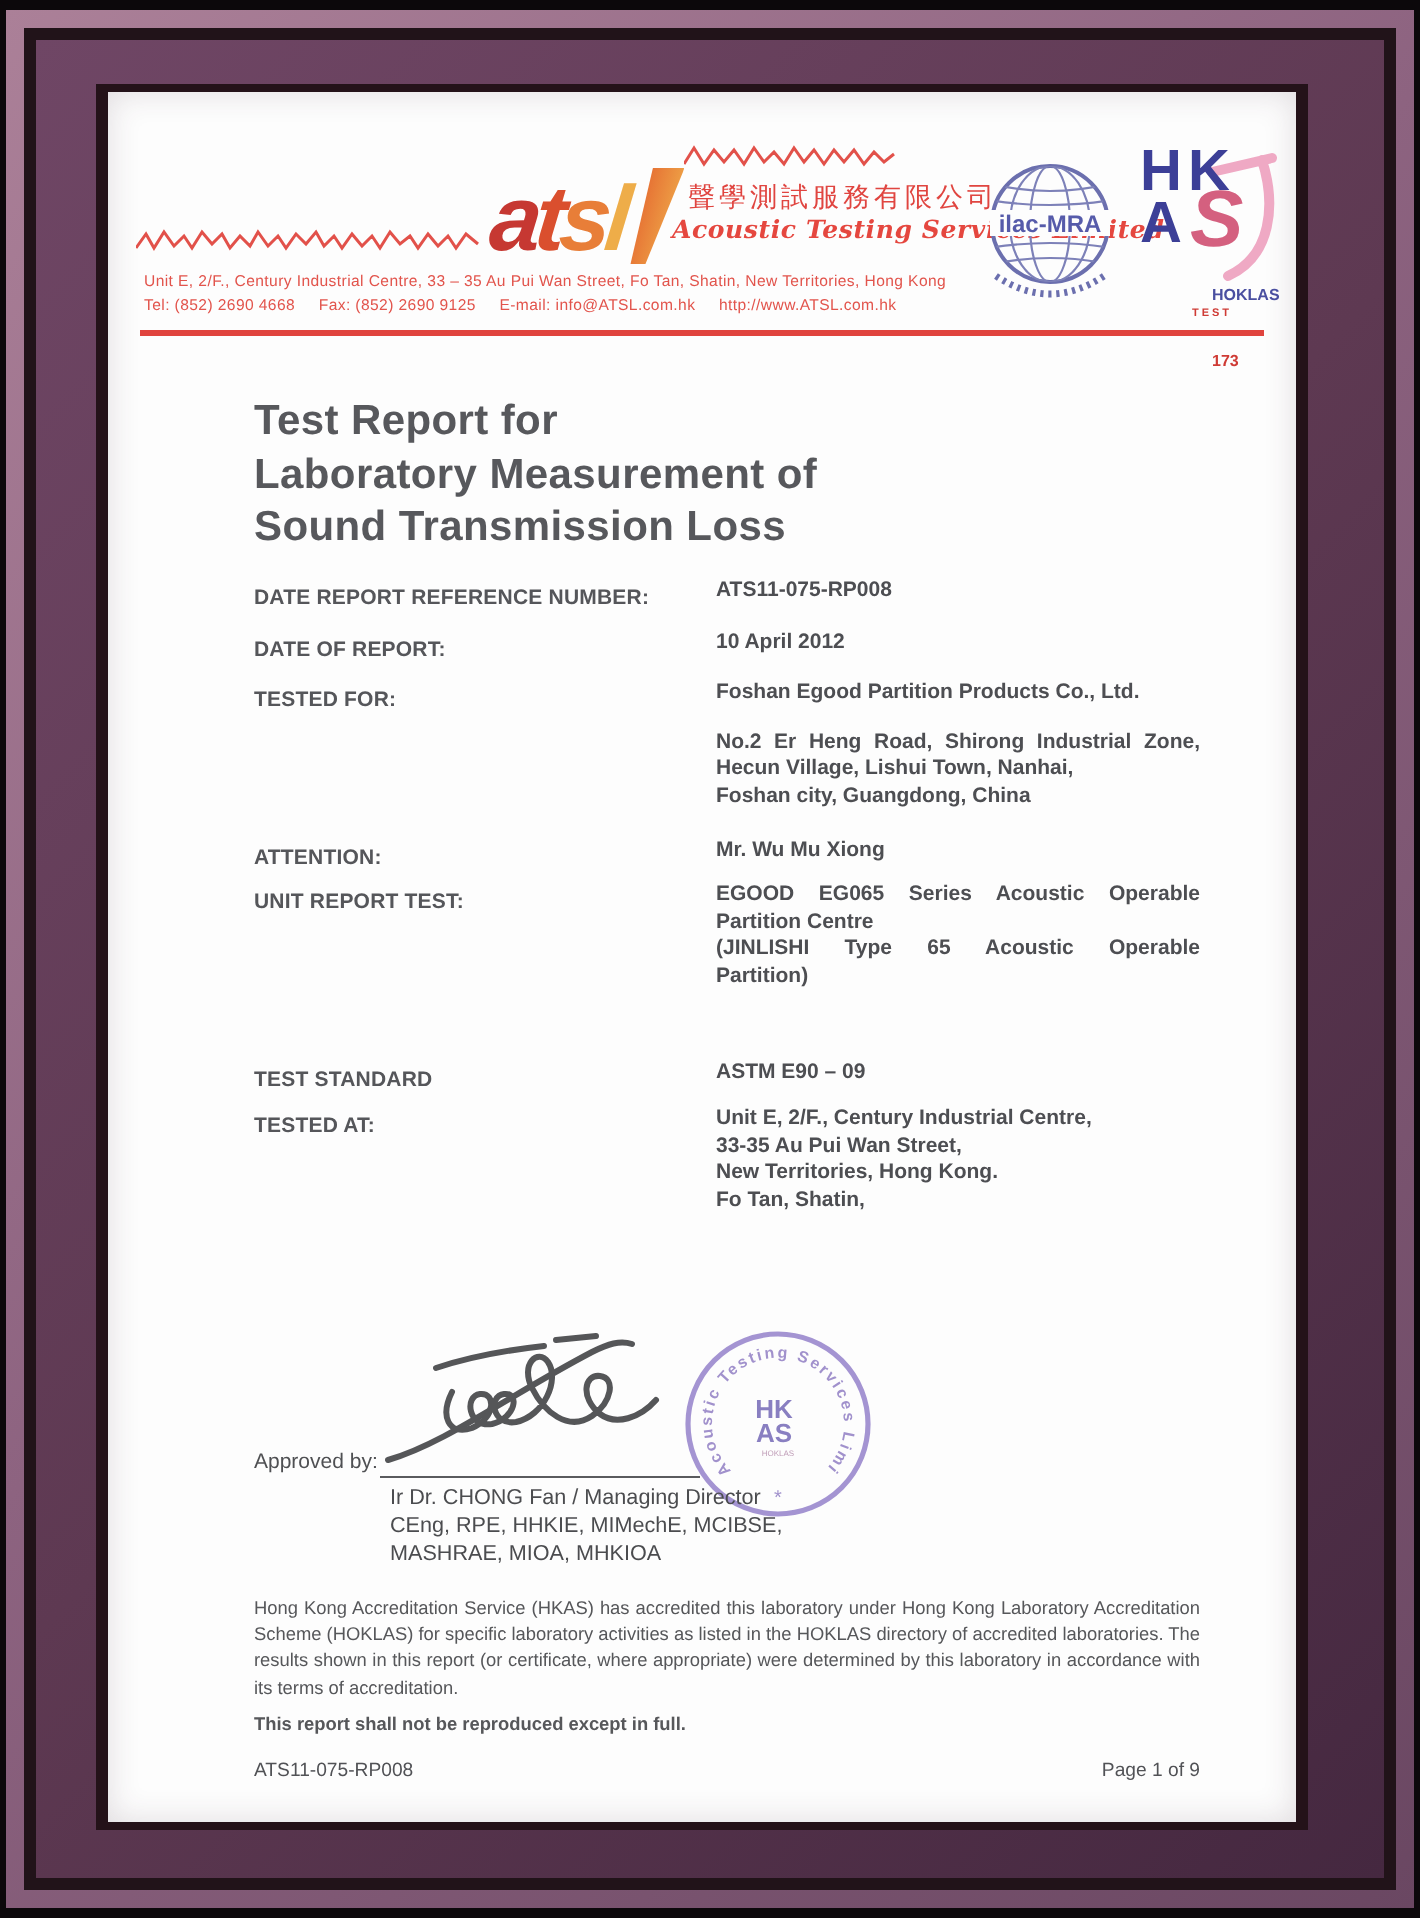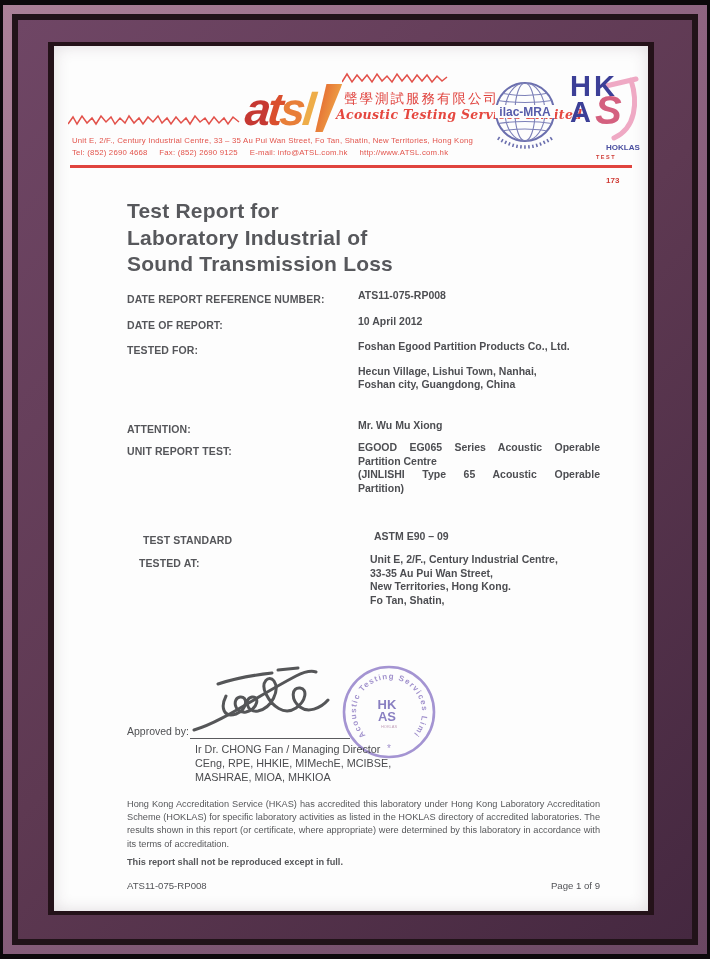--- a/index.html
+++ b/index.html
@@ -51,21 +51,21 @@
   .title{position:absolute;left:73px;top:152px;font-size:21px;font-weight:bold;
          color:#57585c;line-height:26.5px;letter-spacing:.2px;}
   .row{position:absolute;left:73px;width:473px;color:#55565a;}
   .lbl{font-size:10.5px;font-weight:bold;letter-spacing:.1px;}
   .val{position:absolute;left:231px;top:0;width:242px;font-size:10.5px;font-weight:bold;
        color:#4d4e52;line-height:13.5px;}
   .nline{display:block;}
   .jline{display:block;text-align:justify;text-align-last:justify;}
   .addrblk{margin-top:11px;}
   .r0{top:243px;} .r1{top:269px;} .r2{top:294px;} .r3{top:373px;}
-  .r4{top:395px;} .r5{top:484px;margin-left:16px;} .r6{top:507px;margin-left:12px;}
+  .r4{top:395px;} .r5{top:484px;} .r6{top:507px;}
   
   .approved{position:absolute;left:73px;top:679px;font-size:10.5px;color:#4f5053;}
   .sig{position:absolute;left:138px;top:620px;width:152px;height:72px;}
   .sigline{position:absolute;left:136px;top:692px;width:160px;border-top:1.6px solid #5a5b5e;}
   .appname{position:absolute;left:141px;top:697px;font-size:10.8px;color:#4b4c4f;line-height:13.8px;}
   .stamp{position:absolute;left:287px;top:618px;width:96px;height:96px;opacity:.82;}
   
   .accred{position:absolute;left:73px;top:752px;width:473px;font-size:9.2px;line-height:13.2px;
           color:#56575a;text-align:justify;}
   .noterep{position:absolute;left:73px;top:811px;font-size:9.2px;color:#56575a;font-weight:bold;}
@@ -135,41 +135,42 @@
           <span>HOKLAS</span> 
           <span class="c173">173</span>
         </div>
       <div class="htest">TEST</div>
     </div>
 
     <div class="rule"></div>
 
     <div class="title">
       <div>Test Report for</div>
-      <div>Laboratory Industrial of</div>
+      <div>Laboratory Measurement of</div>
       <div>Sound Transmission Loss</div>
     </div>
 
     <div class="row r0">
       <span class="lbl">DATE REPORT REFERENCE NUMBER:</span>
       <div class="val">
           <span class="nline">ATS11-075-RP008</span>
         </div>
     </div>
     <div class="row r1">
       <span class="lbl">DATE OF REPORT:</span>
       <div class="val">
           <span class="nline">10 April 2012</span>
         </div>
     </div>
     <div class="row r2">
       <span class="lbl">TESTED FOR:</span>
       <div class="val">
         <span class="nline">Foshan Egood Partition Products Co., Ltd.</span>
         <div class="addrblk">
+          <span class="jline">No.2 Er Heng Road, Shirong Industrial Zone,</span>
           <span class="nline">Hecun Village, Lishui Town, Nanhai,</span>
           <span class="nline">Foshan city, Guangdong, China</span>
         </div>
       </div>
     </div>
     <div class="row r3">
       <span class="lbl">ATTENTION:</span>
       <div class="val">
           <span class="nline">Mr. Wu Mu Xiong</span>
         </div>

